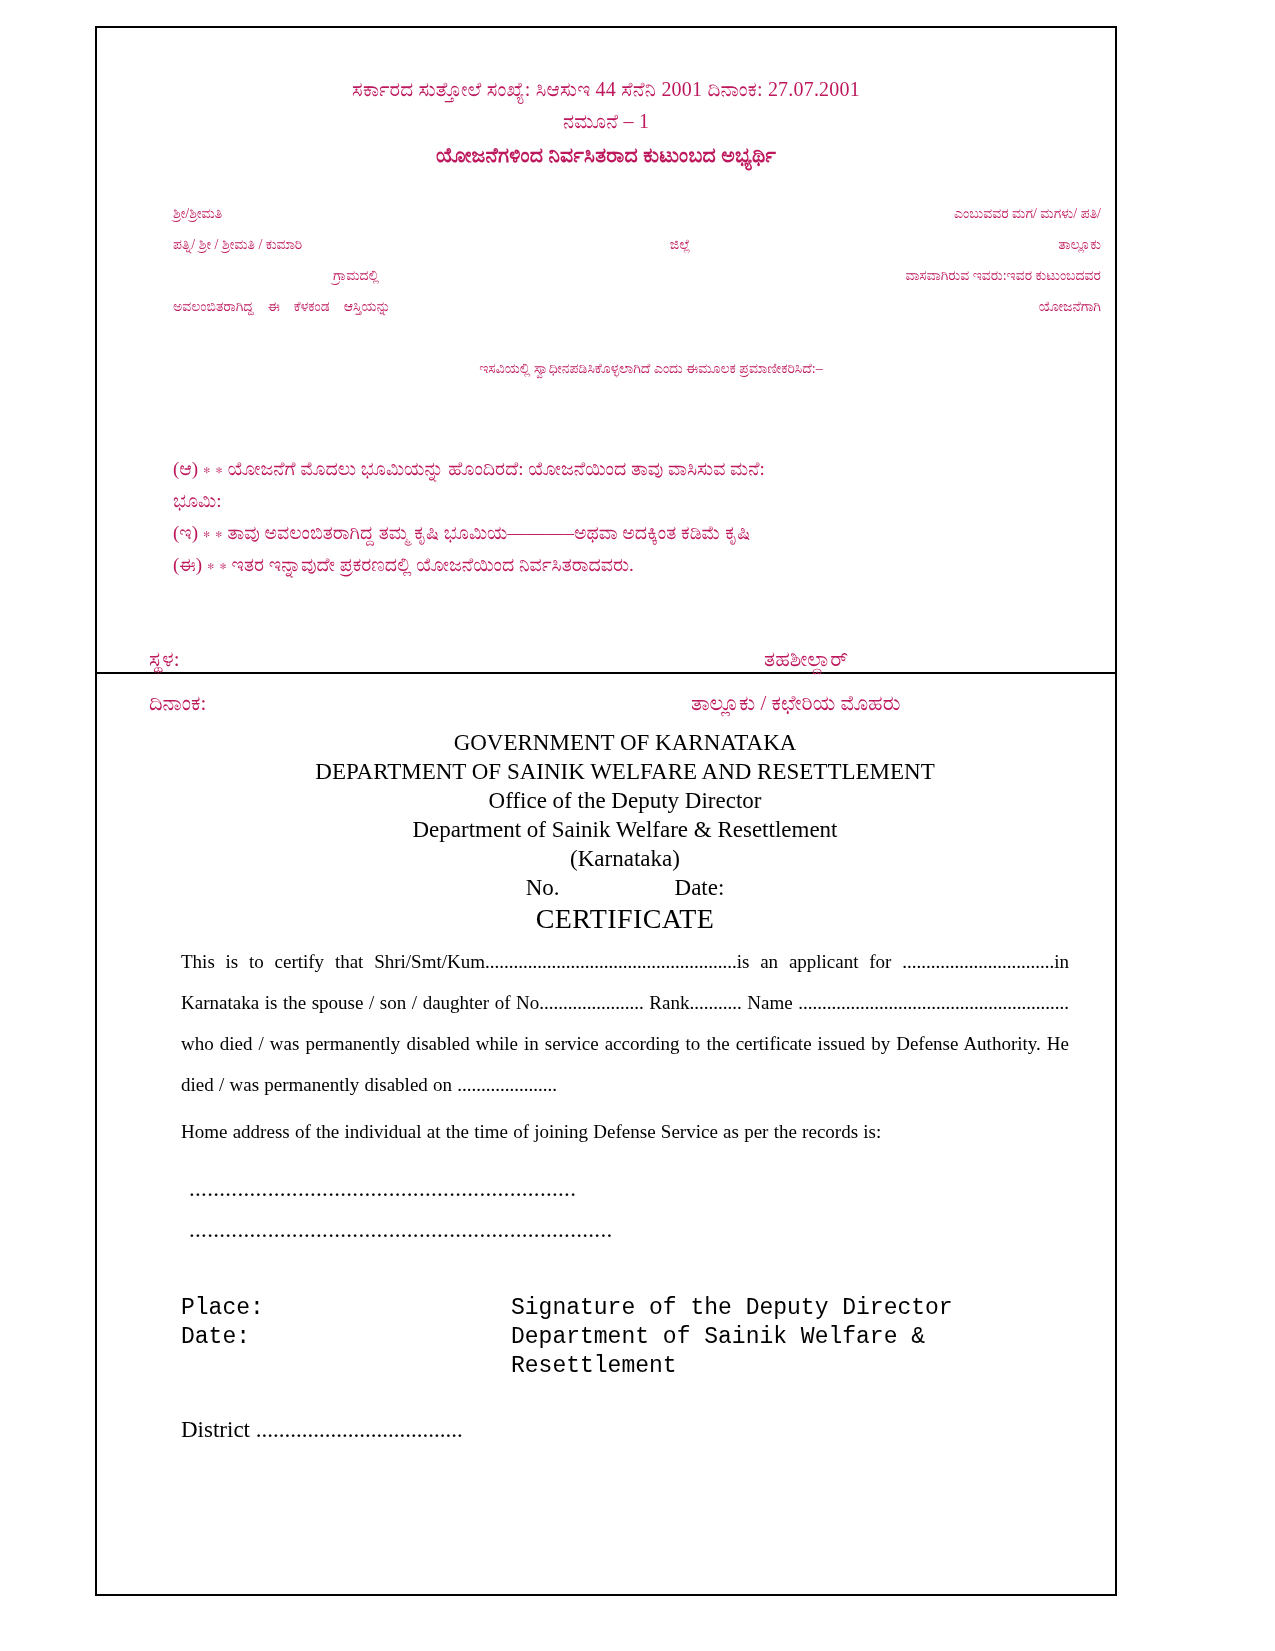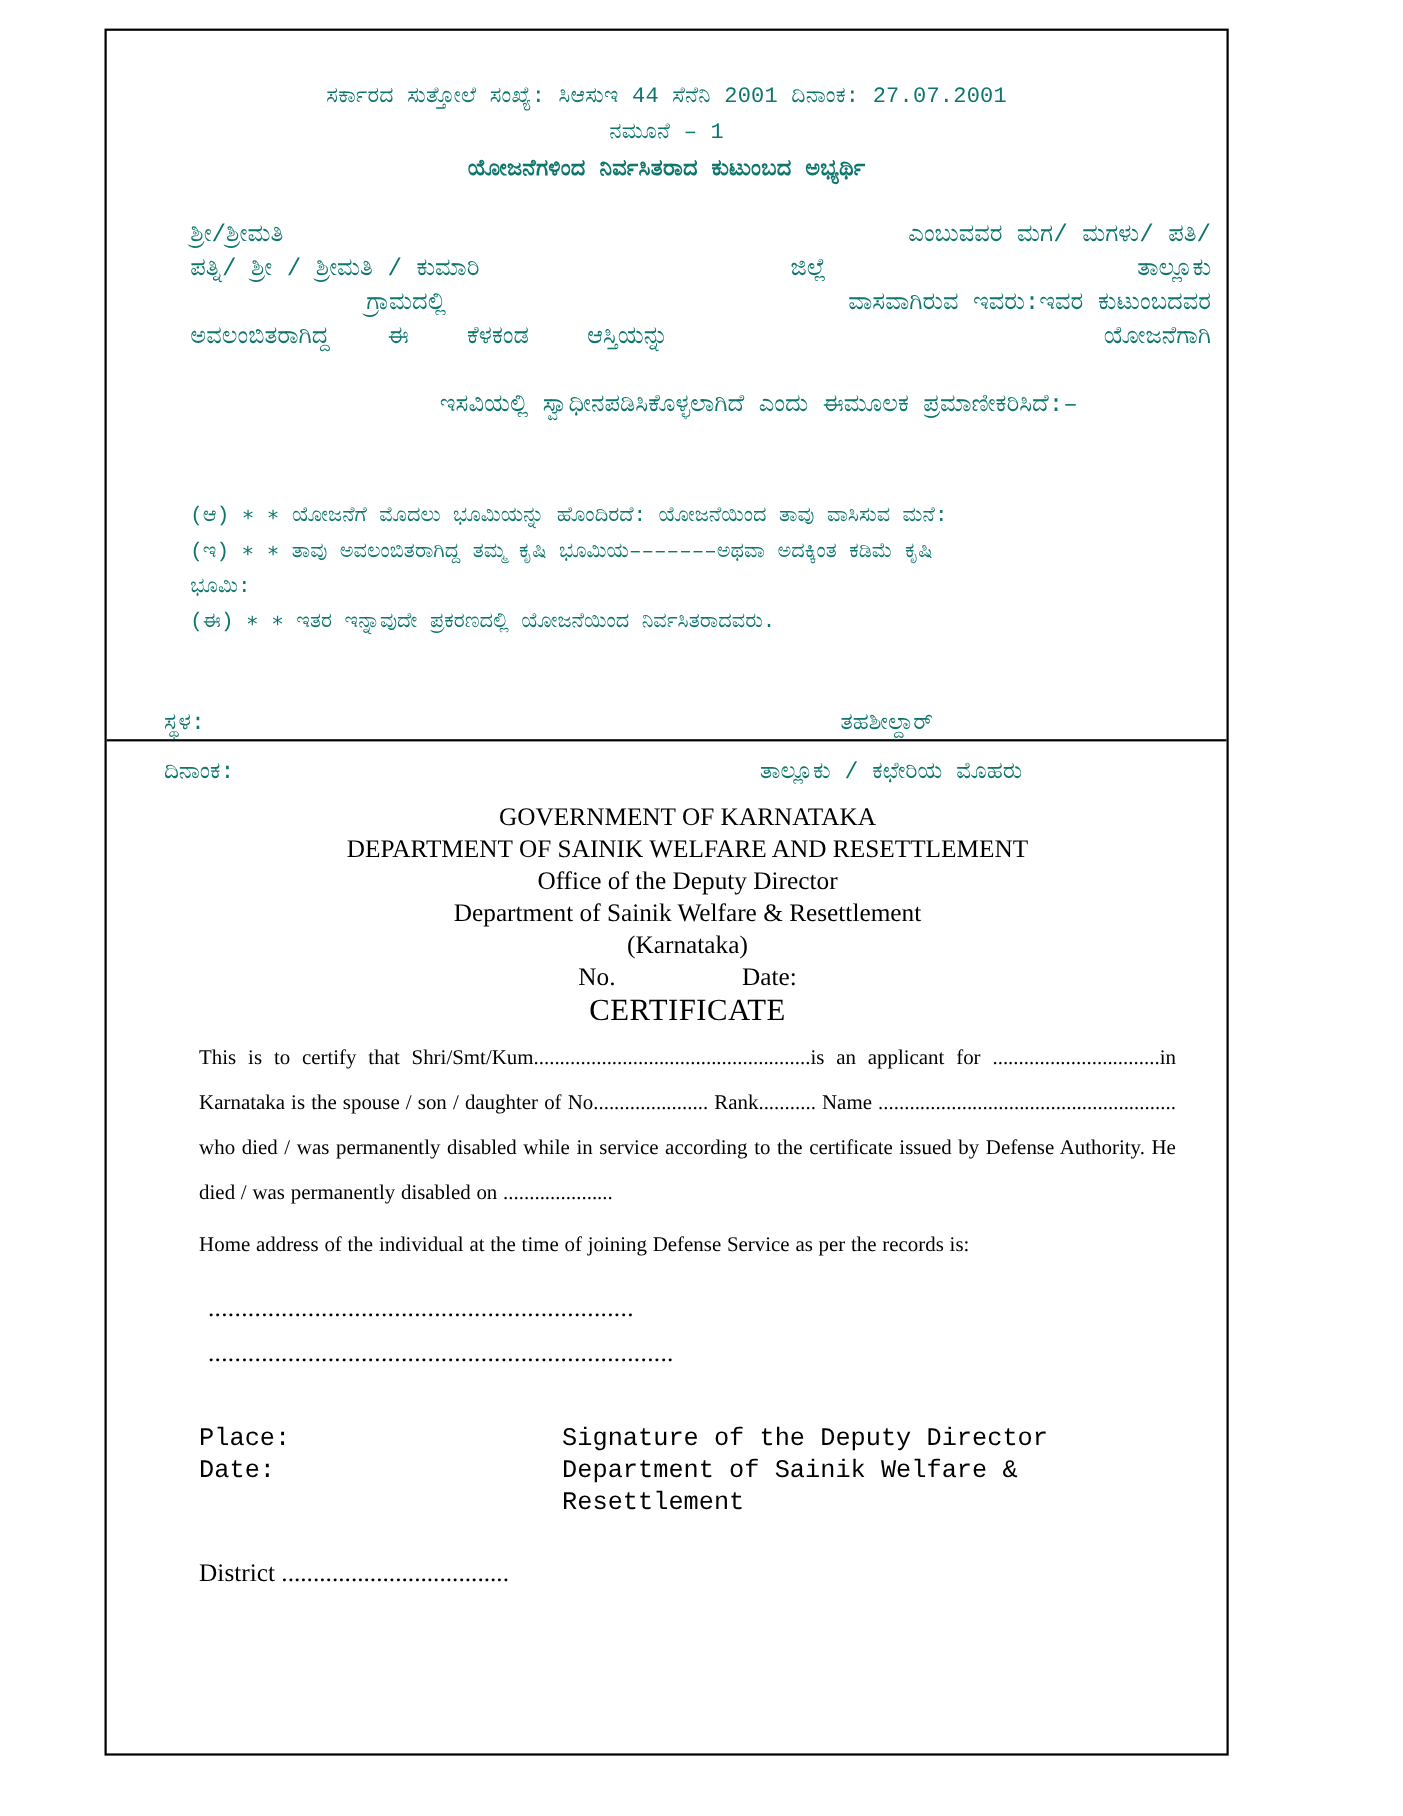--- a/index.html
+++ b/index.html
@@ -33,42 +33,42 @@
     left: 0;
     top: 0;
     right: 0;
     height: 646px;
     border-bottom: 2px solid #000000;
     box-sizing: border-box;
     padding: 0;
   }
 
   .kn {
-    font-family: Liberation Mono, monospace;
-    color: #0f766e;
+    font-family: Liberation Serif, serif;
+    color: #be185d;
   }
 
   .kn-head {
     text-align: center;
     font-size: 20px;
     line-height: 30px;
     letter-spacing: 0.2px;
   }
   .kn-head-1 { margin-top: 46px; }
   .kn-head-2 { margin-top: 2px; }
   .kn-head-3 {
     margin-top: 4px;
     font-weight: bold;
     font-size: 20.5px;
   }
 
   .kn-body {
     margin-top: 28px;
     padding: 0 14px 0 76px;
-    font-size: 22px;
+    font-size: 14px;
     line-height: 31px;
   }
 
   .kn-line {
     display: block;
     white-space: pre;
   }
   .kn-line-justify {
     display: flex;
     justify-content: space-between;
@@ -199,22 +199,22 @@
       </div>
 
       <div class="kn-line kn-line-center">
         <span>ಇಸವಿಯಲ್ಲಿ ಸ್ವಾಧೀನಪಡಿಸಿಕೊಳ್ಳಲಾಗಿದೆ ಎಂದು ಈಮೂಲಕ ಪ್ರಮಾಣೀಕರಿಸಿದೆ:–</span>
       </div>
 
     </div>
 
     <div class="kn kn-list">
       <div class="kn-list-item">(ಆ) ∗ ∗ ಯೋಜನೆಗೆ ಮೊದಲು ಭೂಮಿಯನ್ನು ಹೊಂದಿರದೆ: ಯೋಜನೆಯಿಂದ ತಾವು ವಾಸಿಸುವ ಮನೆ:</div>
+      <div class="kn-list-item">ಭೂಮಿ:</div>
       <div class="kn-list-item">(ಇ) ∗ ∗ ತಾವು ಅವಲಂಬಿತರಾಗಿದ್ದ ತಮ್ಮ ಕೃಷಿ ಭೂಮಿಯ–––––––ಅಥವಾ ಅದಕ್ಕಿಂತ ಕಡಿಮೆ ಕೃಷಿ</div>
-      <div class="kn-list-item">ಭೂಮಿ:</div>
       <div class="kn-list-item">(ಈ) ∗ ∗ ಇತರ ಇನ್ನಾವುದೇ ಪ್ರಕರಣದಲ್ಲಿ ಯೋಜನೆಯಿಂದ ನಿರ್ವಸಿತರಾದವರು.</div>
     </div>
 
     <div class="kn kn-sign">
       <div class="kn-sign-row">
         <span class="kn-sign-left">ಸ್ಥಳ:</span>
         <span class="kn-sign-right pos-a">ತಹಶೀಲ್ದಾರ್</span>
       </div>
       <div class="kn-sign-row">
         <span class="kn-sign-left">ದಿನಾಂಕ:</span>

